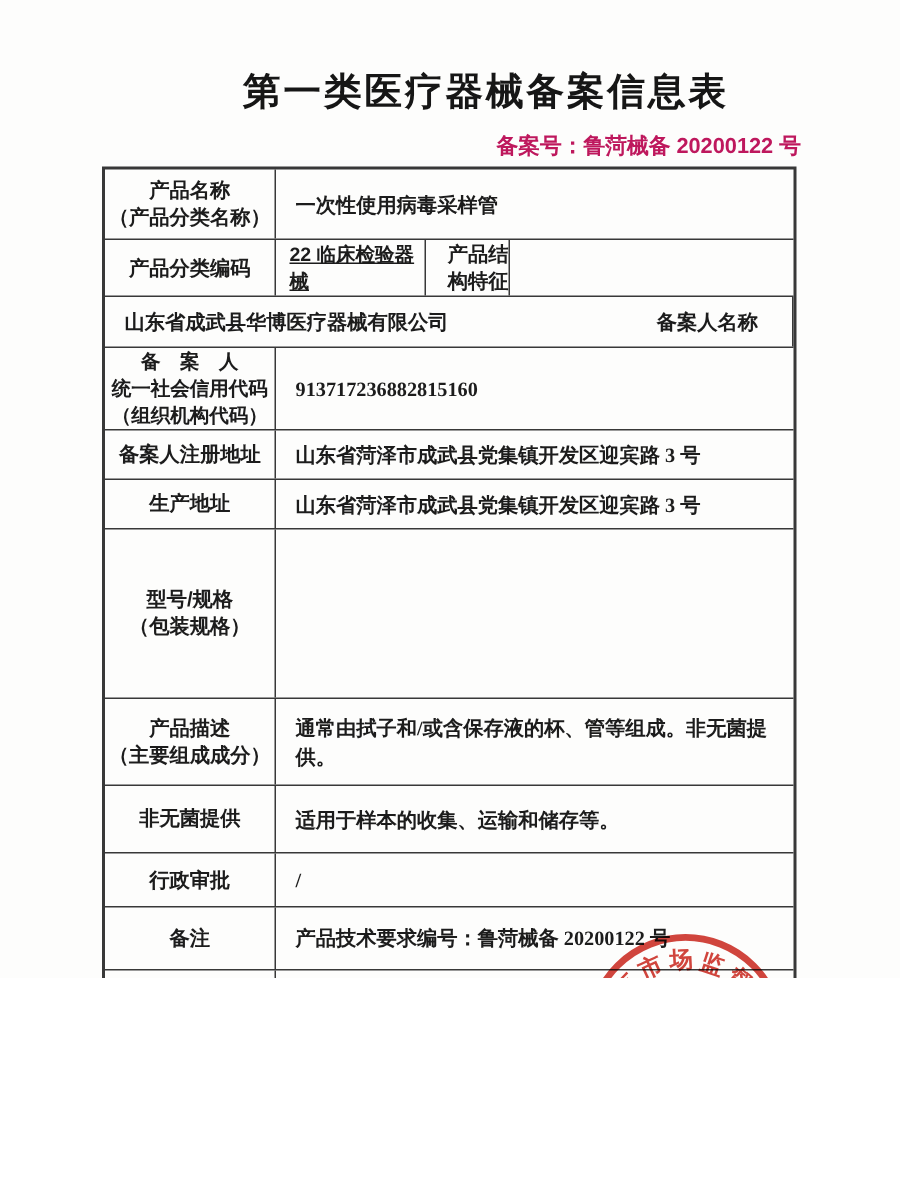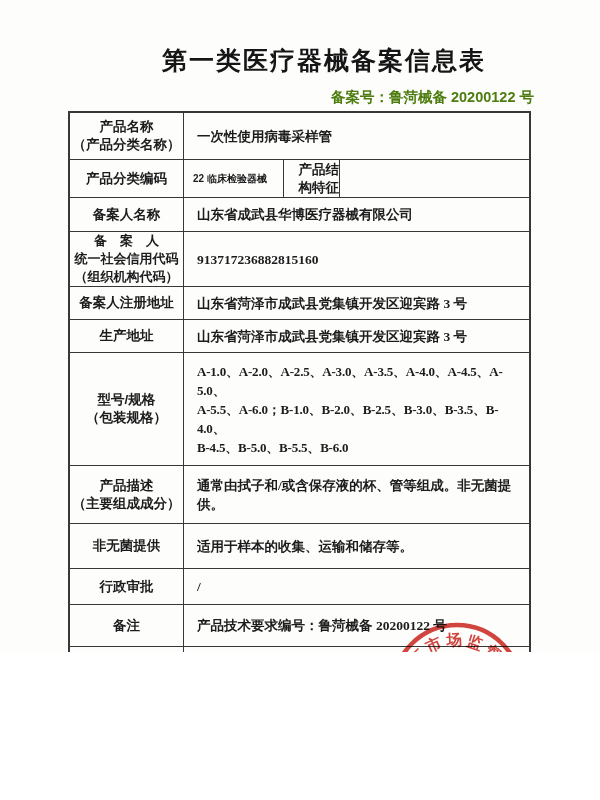--- a/index.html
+++ b/index.html
@@ -13,21 +13,21 @@
     background:#fdfdfc; color:#1c1c1c; overflow:hidden;
     font-weight:bold;
   }
   .doc-title {
     position:absolute; top:44px; left:0; right:0;
     text-align:center; transform:translateX(24px);
     font-size:25px; font-weight:bold; letter-spacing:2px; color:#161616;
   }
   .filing-no {
     position:absolute; top:88px; right:66px;
-    font-size:14.5px; font-weight:bold; color:#4d7c0f;
+    font-size:14.5px; font-weight:bold; color:#be185d;
   }
   .form-table {
     position:absolute; left:68px; top:111px; width:463px;
     border:2px solid #383838; overflow:visible; background:transparent;
   }
   .row { display:flex; align-items:stretch; }
   .row + .row { border-top:1.5px solid #383838; }
   .cell { display:flex; align-items:center; min-width:0; }
   .cell.label {
     width:114px; flex:0 0 114px;
@@ -38,21 +38,21 @@
   }
   .cell.value {
     flex:1; padding:3px 8px 3px 13px;
     font-size:13.5px; line-height:19px;
     white-space:pre-line;
     font-family:Liberation Serif, serif;
   }
   .cell.sub-value {
     flex:0 0 100px; width:100px;
     border-right:1.5px solid #383838;
-    padding:2px 0 2px 9px; font-size:10px; line-height:18px;
+    padding:2px 0 2px 9px; font-size:13px; line-height:18px;text-decoration:underline;
   }
   .cell.sub-label {
     flex:0 0 56px; width:56px;
     border-right:1.5px solid #383838;
     justify-content:center; text-align:right;
     font-size:13.5px; line-height:18px;
   }
   .cell.checks { flex:1; padding:2px 4px 2px 8px; font-size:13px; letter-spacing:0.5px; }
   .stamp-text {
     position:absolute; right:6px; top:558px; width:192px;
@@ -83,22 +83,22 @@
     </div>
 
     <div class="row" style="height:38px">
       <div class="cell label">产品分类编码</div>
       <div class="cell sub-value">22 临床检验器械</div>
       <div class="cell sub-label">产品结
 构特征</div>
     </div>
 
     <div class="row" style="height:34px">
+      <div class="cell value">山东省成武县华博医疗器械有限公司</div>
       <div class="cell label">备案人名称</div>
-      <div class="cell value">山东省成武县华博医疗器械有限公司</div>
     </div>
 
     <div class="row" style="height:55px">
       <div class="cell label" style="font-size:13px">备　案　人
 统一社会信用代码
 （组织机构代码）</div>
       <div class="cell value">913717236882815160</div>
     </div>
 
     <div class="row" style="height:33px">
@@ -107,23 +107,20 @@
     </div>
 
     <div class="row" style="height:33px">
       <div class="cell label">生产地址</div>
       <div class="cell value">山东省菏泽市成武县党集镇开发区迎宾路 3 号</div>
     </div>
 
     <div class="row" style="height:113px">
       <div class="cell label">型号/规格
 （包装规格）</div>
-      <div class="cell value" style="font-size:13px;letter-spacing:-0.2px">A-1.0、A-2.0、A-2.5、A-3.0、A-3.5、A-4.0、A-4.5、A-5.0、
-A-5.5、A-6.0；B-1.0、B-2.0、B-2.5、B-3.0、B-3.5、B-4.0、
-B-4.5、B-5.0、B-5.5、B-6.0</div>
     </div>
 
     <div class="row" style="height:58px">
       <div class="cell label">产品描述
 （主要组成成分）</div>
       <div class="cell value">通常由拭子和/或含保存液的杯、管等组成。非无菌提供。</div>
     </div>
 
     <div class="row" style="height:45px">
       <div class="cell label">非无菌提供</div>

